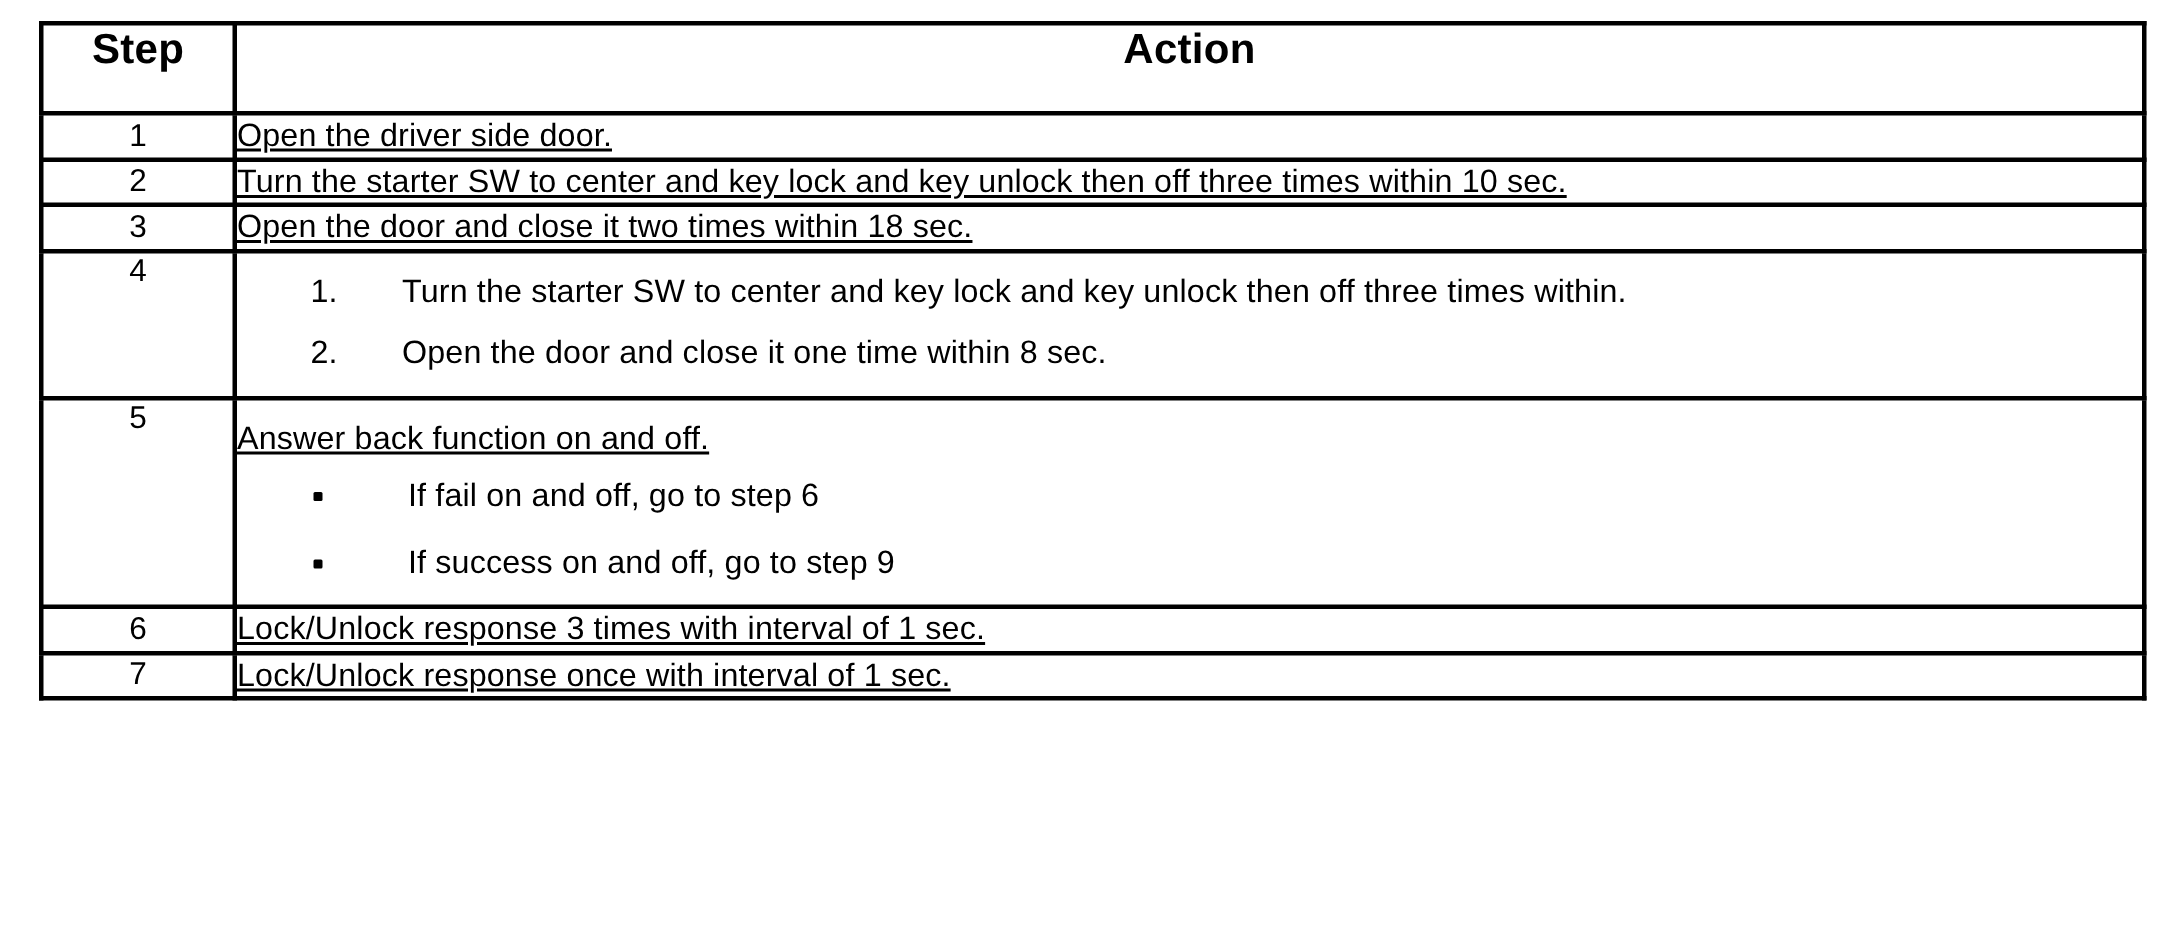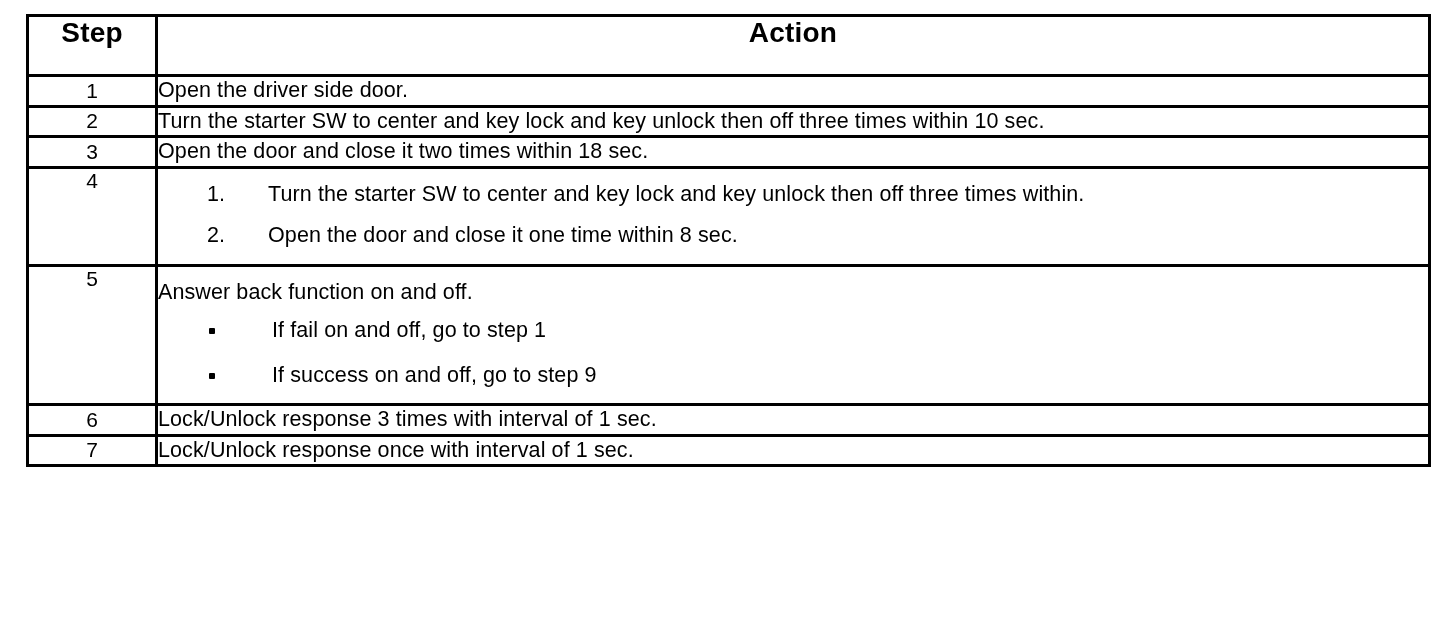--- a/index.html
+++ b/index.html
@@ -70,20 +70,21 @@
   td.action-cell {
     font-size: 21.5px;
     line-height: 1.28;
     padding: 11px 10px 11px 13px;
     vertical-align: top;
     letter-spacing: 0.1px;
   }
   td.action-cell .lead {
     display: block;
     white-space: nowrap;
+    text-decoration: underline;
   }
   td.action-cell.tall {
     padding-top: 12px;
     padding-bottom: 14px;
   }
 
   
   ol.sub-ol {
     list-style: none;
     margin: 0;
@@ -180,21 +181,21 @@
         </td>
       </tr>
 
       <tr>
         <td class="step-cell">5</td>
         <td class="action-cell tall">
           <span class="lead">Answer back function on and off.</span>
           <ul class="sub-ul">
             <li>
               <span class="dot"></span>
-              <span>If fail on and off, go to step 1</span>
+              <span>If fail on and off, go to step 6</span>
             </li>
             <li>
               <span class="dot"></span>
               <span>If success on and off, go to step 9</span>
             </li>
           </ul>
         </td>
       </tr>
 
       <tr>

